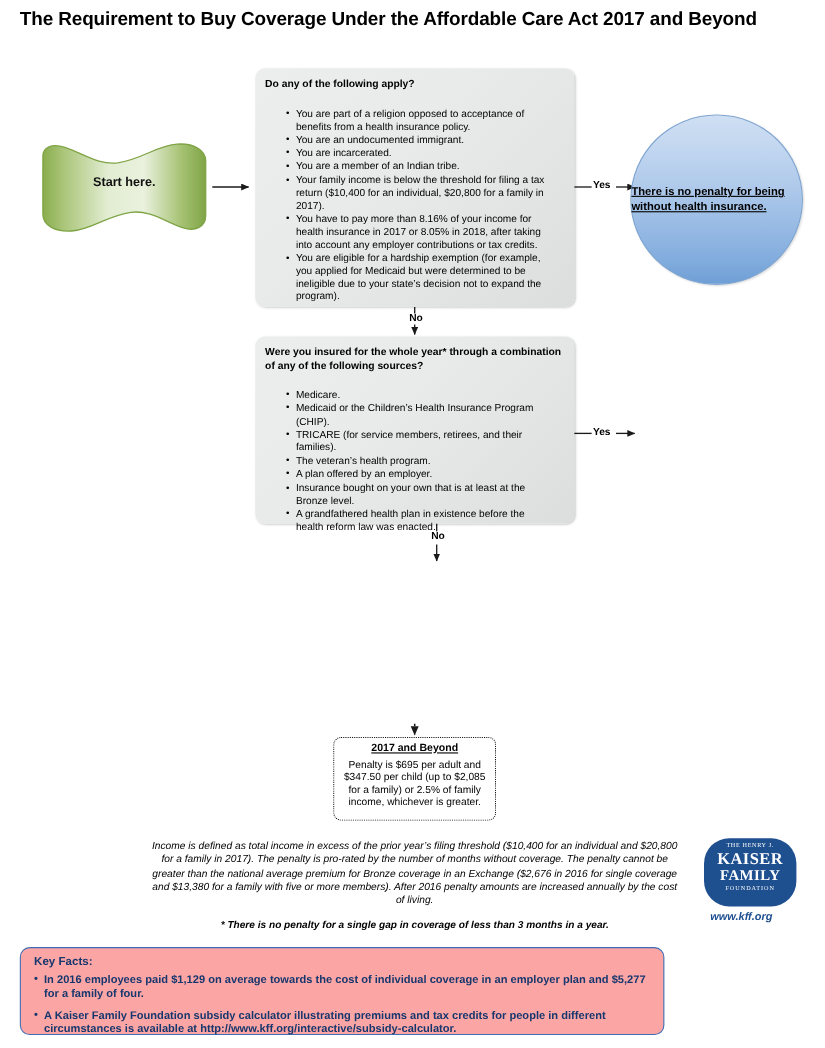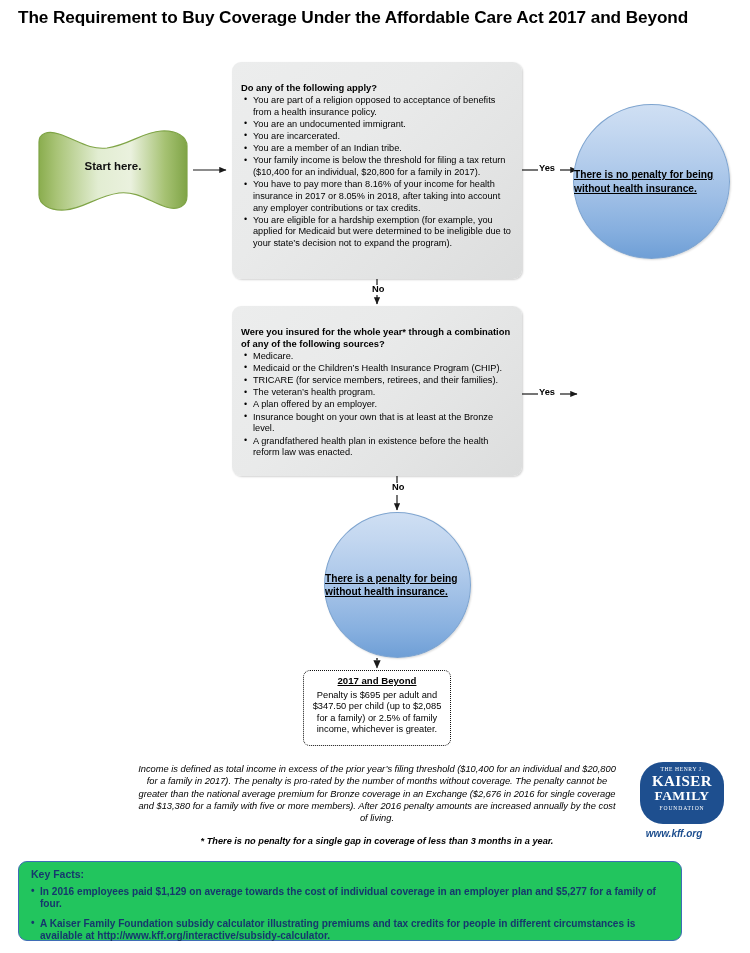--- a/index.html
+++ b/index.html
@@ -54,30 +54,30 @@
     color: #111;
   }
 
   
   .qbox {
     position: absolute;
     border-radius: 9px;
     background: linear-gradient(135deg,#eceded 0%,#e9eaea 40%,#e3e4e4 70%,#dcdddd 100%);
     box-shadow: 1px 1px 2px rgba(0,0,0,0.18);
     box-sizing: border-box;
-    padding: 20px 10px 8px 9px;
+    padding: 8px 10px 8px 9px;
   }
   .qbox .qhead {
     font-size: 9.4px;
     font-weight: bold;
     line-height: 1.26;
     margin: 0 0 1px 0;
   }
   .qbox ul {
-    margin: 0;
+    margin: 16px;
     padding: 0 0 0 12px;
     list-style: none;
   }
   .qbox li {
     font-size: 9.2px;
     line-height: 1.27;
     position: relative;
     margin: 0 0 0.5px 0;
   }
   .qbox li::before {
@@ -208,25 +208,25 @@
     font-weight: bold;
     color: #1e4f8f;
     font-style: italic;
   }
 
   
   #key-facts {
     position: absolute;
     left: 18px;
     top: 861px;
-    width: 664px;
+    width: 586px;
     height: 80px;
     border: 1.4px solid #3f6db5;
     border-radius: 9px;
-    background: #22c55e;
+    background: #fca5a5;
     box-sizing: border-box;
     padding: 6px 10px 5px 12px;
     color: #16376d;
   }
   #key-facts .kf-title {
     font-size: 10.5px;
     font-weight: bold;
     margin-bottom: 6px;
   }
   #key-facts ul { margin: 0; padding: 0; list-style: none; }
@@ -331,23 +331,20 @@
   <div class="edge-label" style="left:538px; top:164px;">Yes</div>
   <div class="edge-label" style="left:538px; top:388px;">Yes</div>
   <div class="edge-label" style="left:371px; top:285px;">No</div>
   <div class="edge-label" style="left:391px; top:483px;">No</div>
 
   <div class="blue-shape" id="outcome1">
     <div class="blue-text">There is no penalty for being without health insurance.</div>
   </div>
 
 
-  <div class="blue-shape" id="outcome3">
-    <div class="blue-text">There is a penalty for being without health insurance.</div>
-  </div>
 
   <div id="penalty-box">
     <div class="pb-title">2017 and Beyond</div>
     <div class="pb-body">Penalty is $695 per adult and $347.50 per child (up to $2,085 for a family) or 2.5% of family income, whichever is greater.</div>
   </div>
 
   <div class="footnote">Income is defined as total income in excess of the prior year’s filing threshold ($10,400 for an individual and $20,800 for a family in 2017). The penalty is pro-rated by the number of months without coverage. The penalty cannot be greater than the national average premium for Bronze coverage in an Exchange ($2,676 in 2016 for single coverage and $13,380 for a family with five or more members). After 2016 penalty amounts are increased annually by the cost of living.</div>
   <div class="footnote-star">* There is no penalty for a single gap in coverage of less than 3 months in a year.</div>
 
   <div id="kff-logo">

